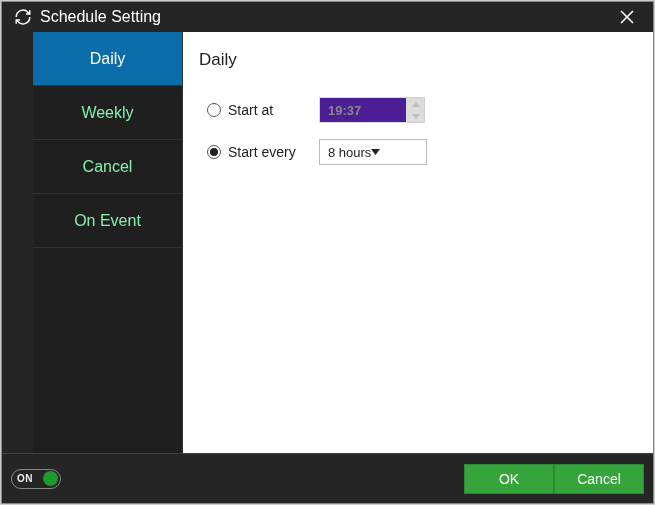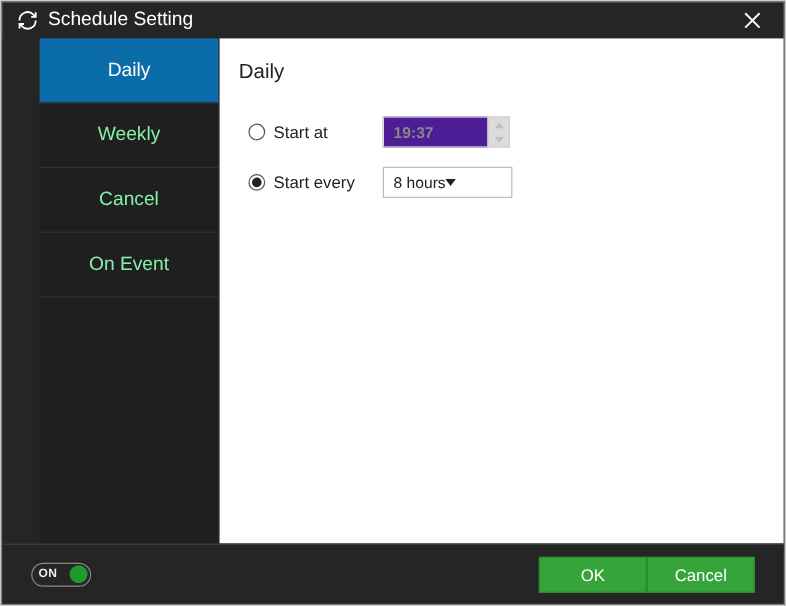--- a/index.html
+++ b/index.html
@@ -154,21 +154,21 @@
       align-items: center;
       padding: 0 6px 0 8px;
       cursor: pointer;
       color: #222;
       font-size: 13px;
     }
     .footer {
       height: 50px;
       display: flex;
       align-items: center;
-      padding: 0 24px;
+      padding: 0 9px;
       background: #252525;
       border-top: 1px solid #404040;
     }
     .toggle {
       width: 50px;
       height: 20px;
       border: 1px solid #888;
       border-radius: 12px;
       background: #252525;
       display: flex;

